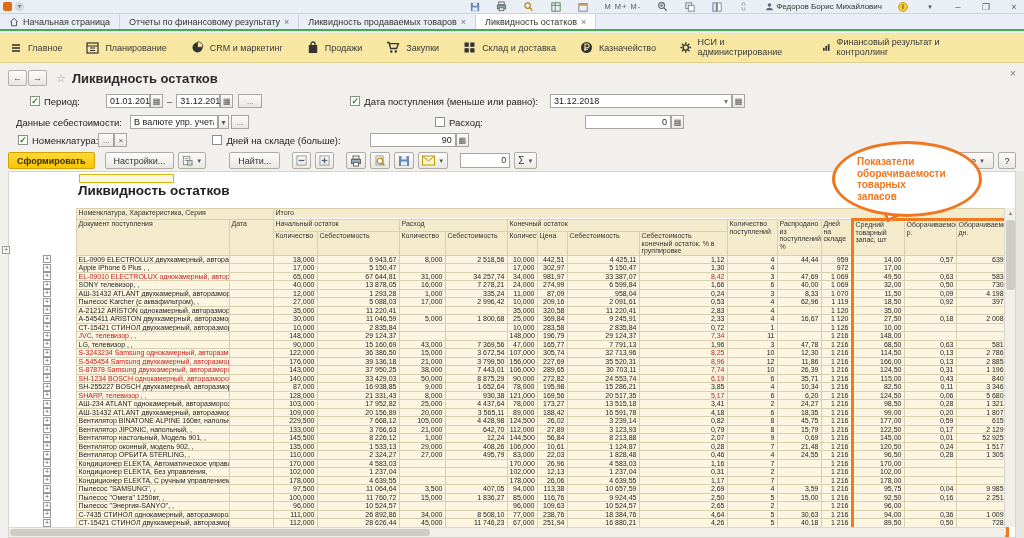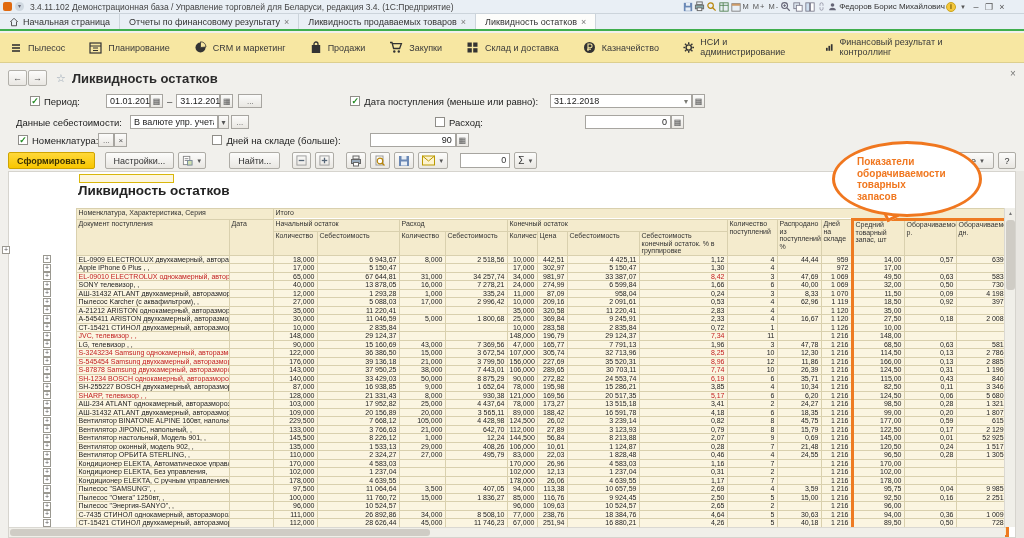--- a/index.html
+++ b/index.html
@@ -3,21 +3,21 @@
 <meta charset="utf-8">
 <style>
   *{box-sizing:border-box;margin:0;padding:0}
   html,body{width:1024px;height:538px;overflow:hidden}
   body{position:relative;font-family:"Liberation Sans",sans-serif;background:#f1f0ec;color:#333}
   svg{display:block}
   
   .titlebar{position:absolute;top:0;left:0;width:1024px;height:14px;background:#e9eff5;border-bottom:1px solid #ccd4db;display:flex;align-items:center;font-size:8.5px;color:#444}
   .tb-logo{width:9px;height:9px;border-radius:2px;background:#e06a10;margin:0 3px 0 3px}
   .tb-dd{width:9px;height:9px;border-radius:50%;background:#cfd8e0;font-size:6px;line-height:9px;text-align:center;color:#667;margin-right:6px}
-  .tb-right{margin-left:auto;display:flex;align-items:center;gap:1px;padding-right:16px}
+  .tb-right{margin-left:auto;display:flex;align-items:center;gap:16px;padding-right:4px}
   .tb-ico{width:11px;height:11px;display:flex;align-items:center;justify-content:center}
   .tb-mem{font-size:7.5px;color:#555;letter-spacing:1px}
   .tb-user{display:flex;align-items:center;gap:2px;font-size:8px;color:#333}
   .tb-info{width:10px;height:10px;border-radius:50%;background:#f5c83c;border:1px solid #caa41f;font-size:7px;line-height:8px;text-align:center;color:#6b5200;font-weight:bold}
   .wctl{font-size:9px;color:#555;width:12px;text-align:center}
   
   .tabbar{position:absolute;top:14px;left:0;width:1024px;height:17px;background:#e9eff5;border-bottom:2px solid #3fae4e;display:flex;align-items:stretch;font-size:9px}
   .tab{display:flex;align-items:center;gap:4px;padding:0 9px;border-right:1px solid #ccd4db;color:#333;white-space:nowrap}
   .tab.active{background:#fdfdfb}
   .tab .x{color:#777;font-size:9px}
@@ -80,21 +80,20 @@
   .callout{position:absolute;left:832px;top:141px;width:150px;height:76px;border:3px solid #f0771f;border-radius:50%;background:#fff;z-index:9;display:flex;align-items:center;padding-left:22px}
   .callout .txt{font-size:10px;font-weight:bold;color:#f0771f;line-height:11.5px;white-space:pre-line}
   .callout-tail{position:absolute;left:884px;top:207px;width:13px;height:13px;background:#fff;border-right:3px solid #f0771f;border-bottom:3px solid #f0771f;transform:rotate(64deg);z-index:8}
 </style>
 </head>
 <body>
 
 <div class="titlebar">
   <span class="tb-logo"></span>
   <span class="tb-dd">▾</span>
-  <span>3.4.11.102 Демонстрационная база / Управление торговлей для Беларуси, редакция 3.4.  (1С:Предприятие)</span>
   <span class="tb-right">
     <span class="tb-ico">
         <svg width="10" height="10" viewBox="0 0 12 12">
           <rect x="1" y="1" width="10" height="10" fill="#6a88b5"></rect>
           <rect x="3.5" y="1" width="5" height="3.5" fill="#e8eef5"></rect>
           <rect x="3" y="6.5" width="6" height="4" fill="#e8eef5"></rect>
         </svg>
       </span>
     <span class="tb-ico">
         <svg width="11" height="11" viewBox="0 0 12 12">
@@ -184,21 +183,21 @@
   </div>
 </div>
 
 <div class="ribbon">
   <div class="rbi">
     <svg width="12" height="12" viewBox="0 0 12 12">
         <line x1="2" y1="3" x2="10" y2="3" stroke="#333" stroke-width="1.6"></line>
         <line x1="2" y1="6" x2="10" y2="6" stroke="#333" stroke-width="1.6"></line>
         <line x1="2" y1="9" x2="10" y2="9" stroke="#333" stroke-width="1.6"></line>
       </svg>
-    <span>Пылесос</span>
+    <span>Главное</span>
   </div>
   <div class="rbi">
     <svg width="13" height="13" viewBox="0 0 13 13">
         <rect x="1" y="2" width="11" height="10" fill="none" stroke="#333" stroke-width="1.2"></rect>
         <line x1="1" y1="5" x2="12" y2="5" stroke="#333"></line>
         <line x1="4" y1="7" x2="9" y2="7" stroke="#333"></line>
         <line x1="4" y1="9.5" x2="9" y2="9.5" stroke="#333"></line>
       </svg>
     <span>Планирование</span>
   </div>
@@ -284,21 +283,21 @@
   <span style="margin:0 4px">–</span>
   <span class="fld" style="width:44px">
       <span>31.12.2019</span>
     </span>
   <span class="mini" style="width:13px">▦</span>
   <span class="mini" style="width:24px;margin-left:5px">
       <span>...</span>
     </span>
   <span style="margin-left:88px" class="cb on"></span>
   <span class="lbl">Дата поступления (меньше или равно):</span>
-  <span class="fld" style="margin-left:12px;width:142px">
+  <span class="fld" style="margin-left:12px;width:182px">
       <span>31.12.2018</span>
       <span class="ic">▾</span>
     </span>
   <span class="mini" style="width:13px">▦</span>
 </div>
 
 <div class="frow" style="top:114px">
   <span style="margin-left:8px" class="lbl">Данные себестоимости:</span>
   <span class="fld" style="margin-left:8px;width:88px">
       <span style="overflow:hidden;white-space:nowrap">В валюте упр. учета с НД</span>

